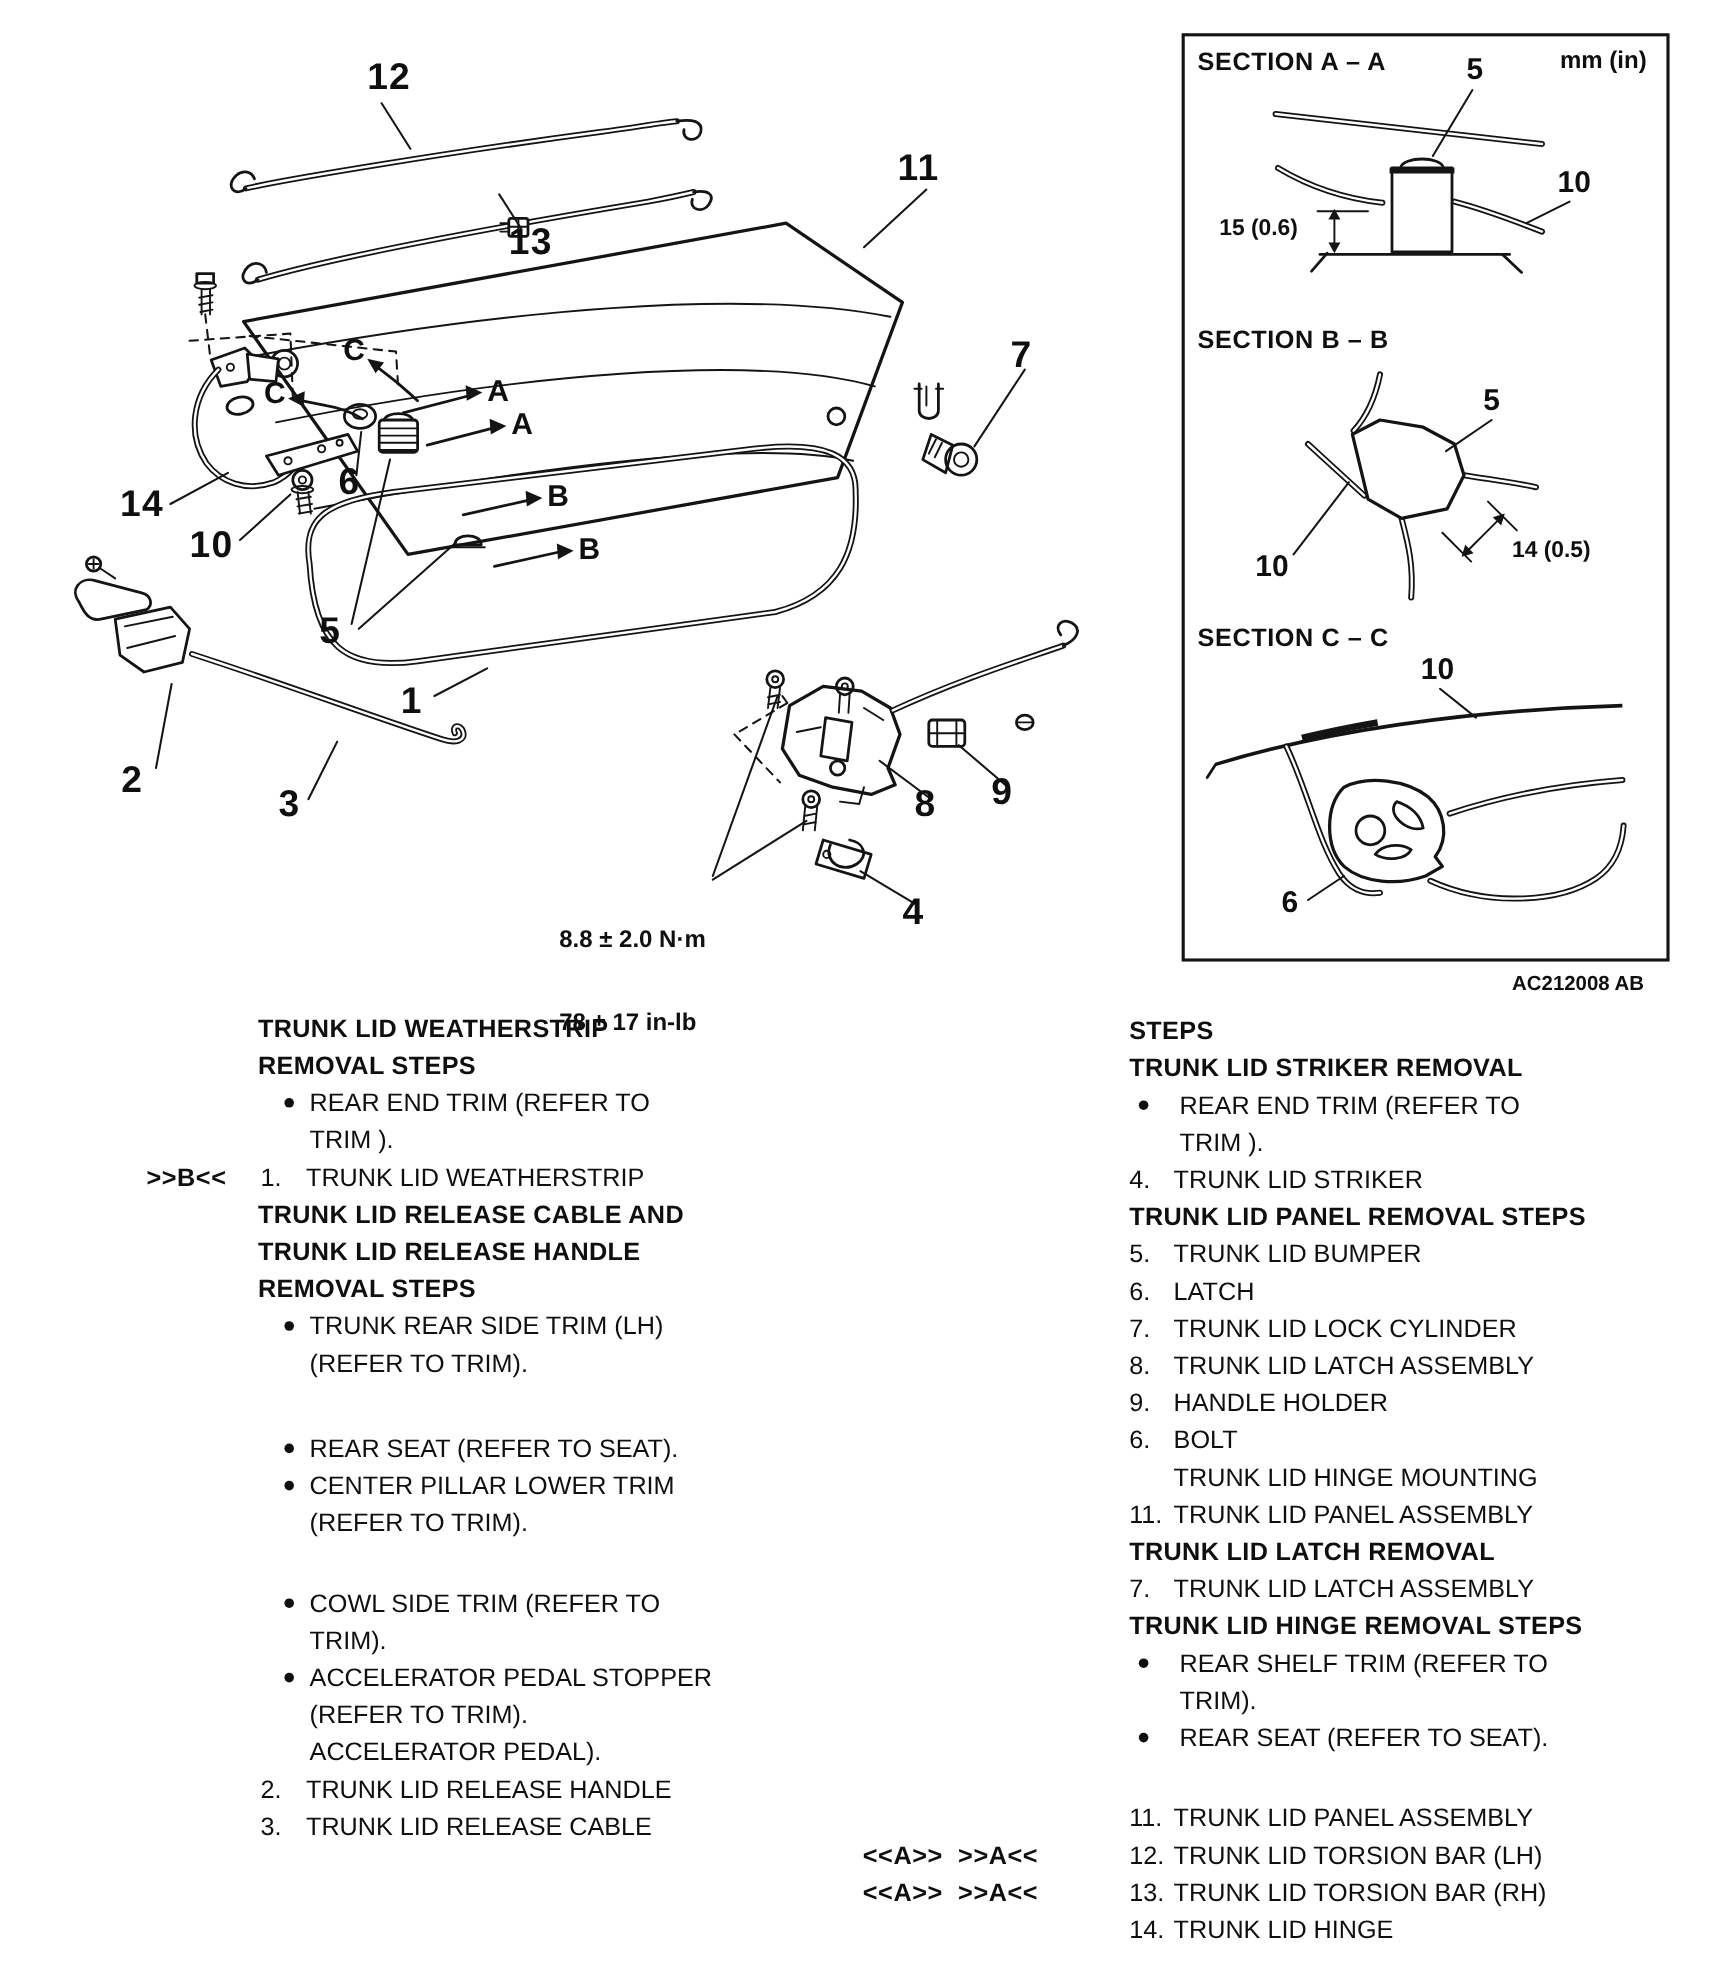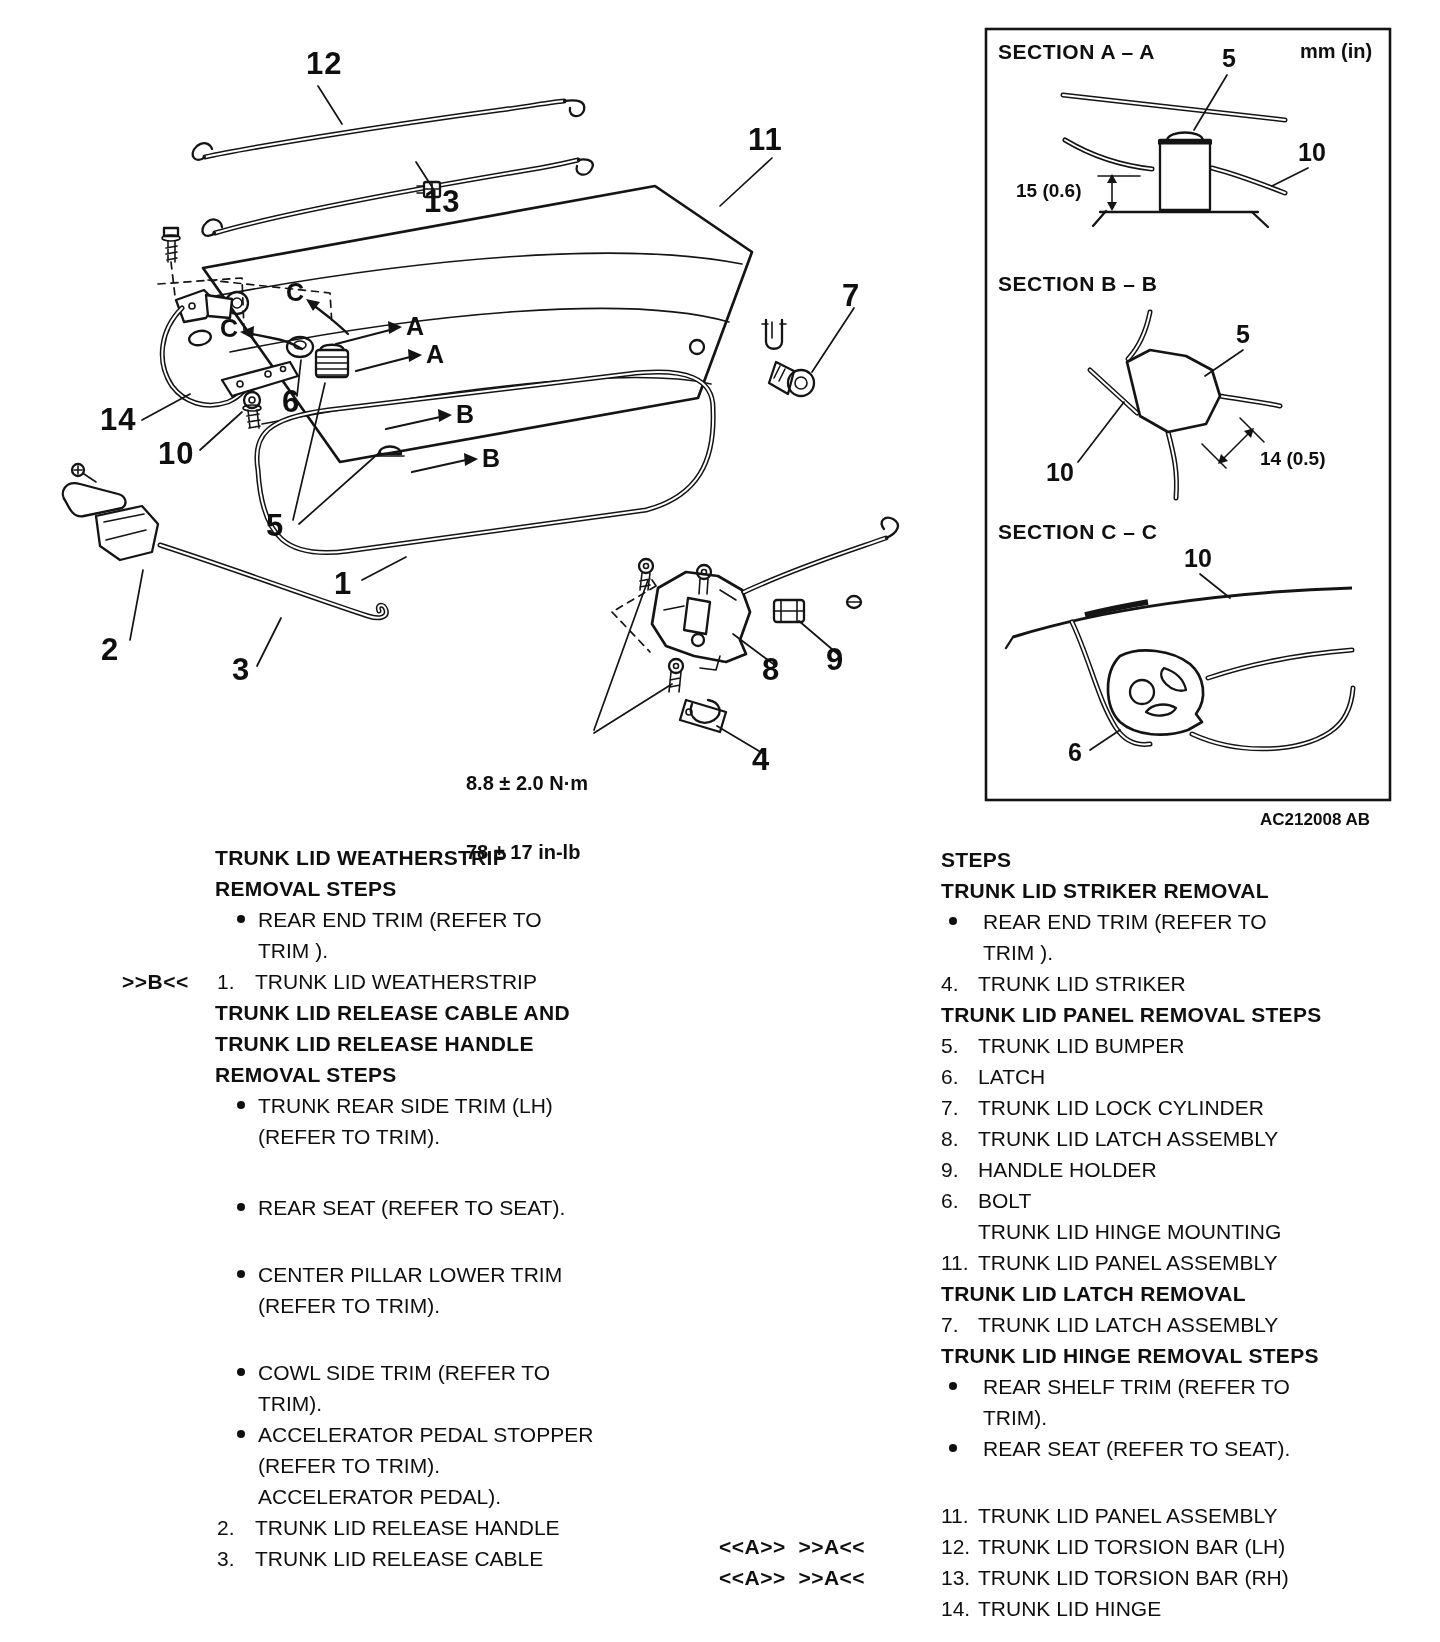--- a/index.html
+++ b/index.html
@@ -340,21 +340,21 @@
     </div>
     <div class="blt">
       <span class="dot"></span>
       <span class="ln">TRUNK REAR SIDE TRIM (LH)</span>
       <span class="ln">(REFER TO TRIM).</span>
     </div>
     <div class="blt" style="margin-top:40px">
       <span class="dot"></span>
       <span class="ln">REAR SEAT (REFER TO SEAT).</span>
     </div>
-    <div class="blt" style="margin-top:36px">
+    <div class="blt" style="">
       <span class="dot"></span>
       <span class="ln">CENTER PILLAR LOWER TRIM</span>
       <span class="ln">(REFER TO TRIM).</span>
     </div>
     <div class="blt" style="margin-top:36px">
       <span class="dot"></span>
       <span class="ln">COWL SIDE TRIM (REFER TO</span>
       <span class="ln">TRIM).</span>
     </div>
     <div class="blt">

